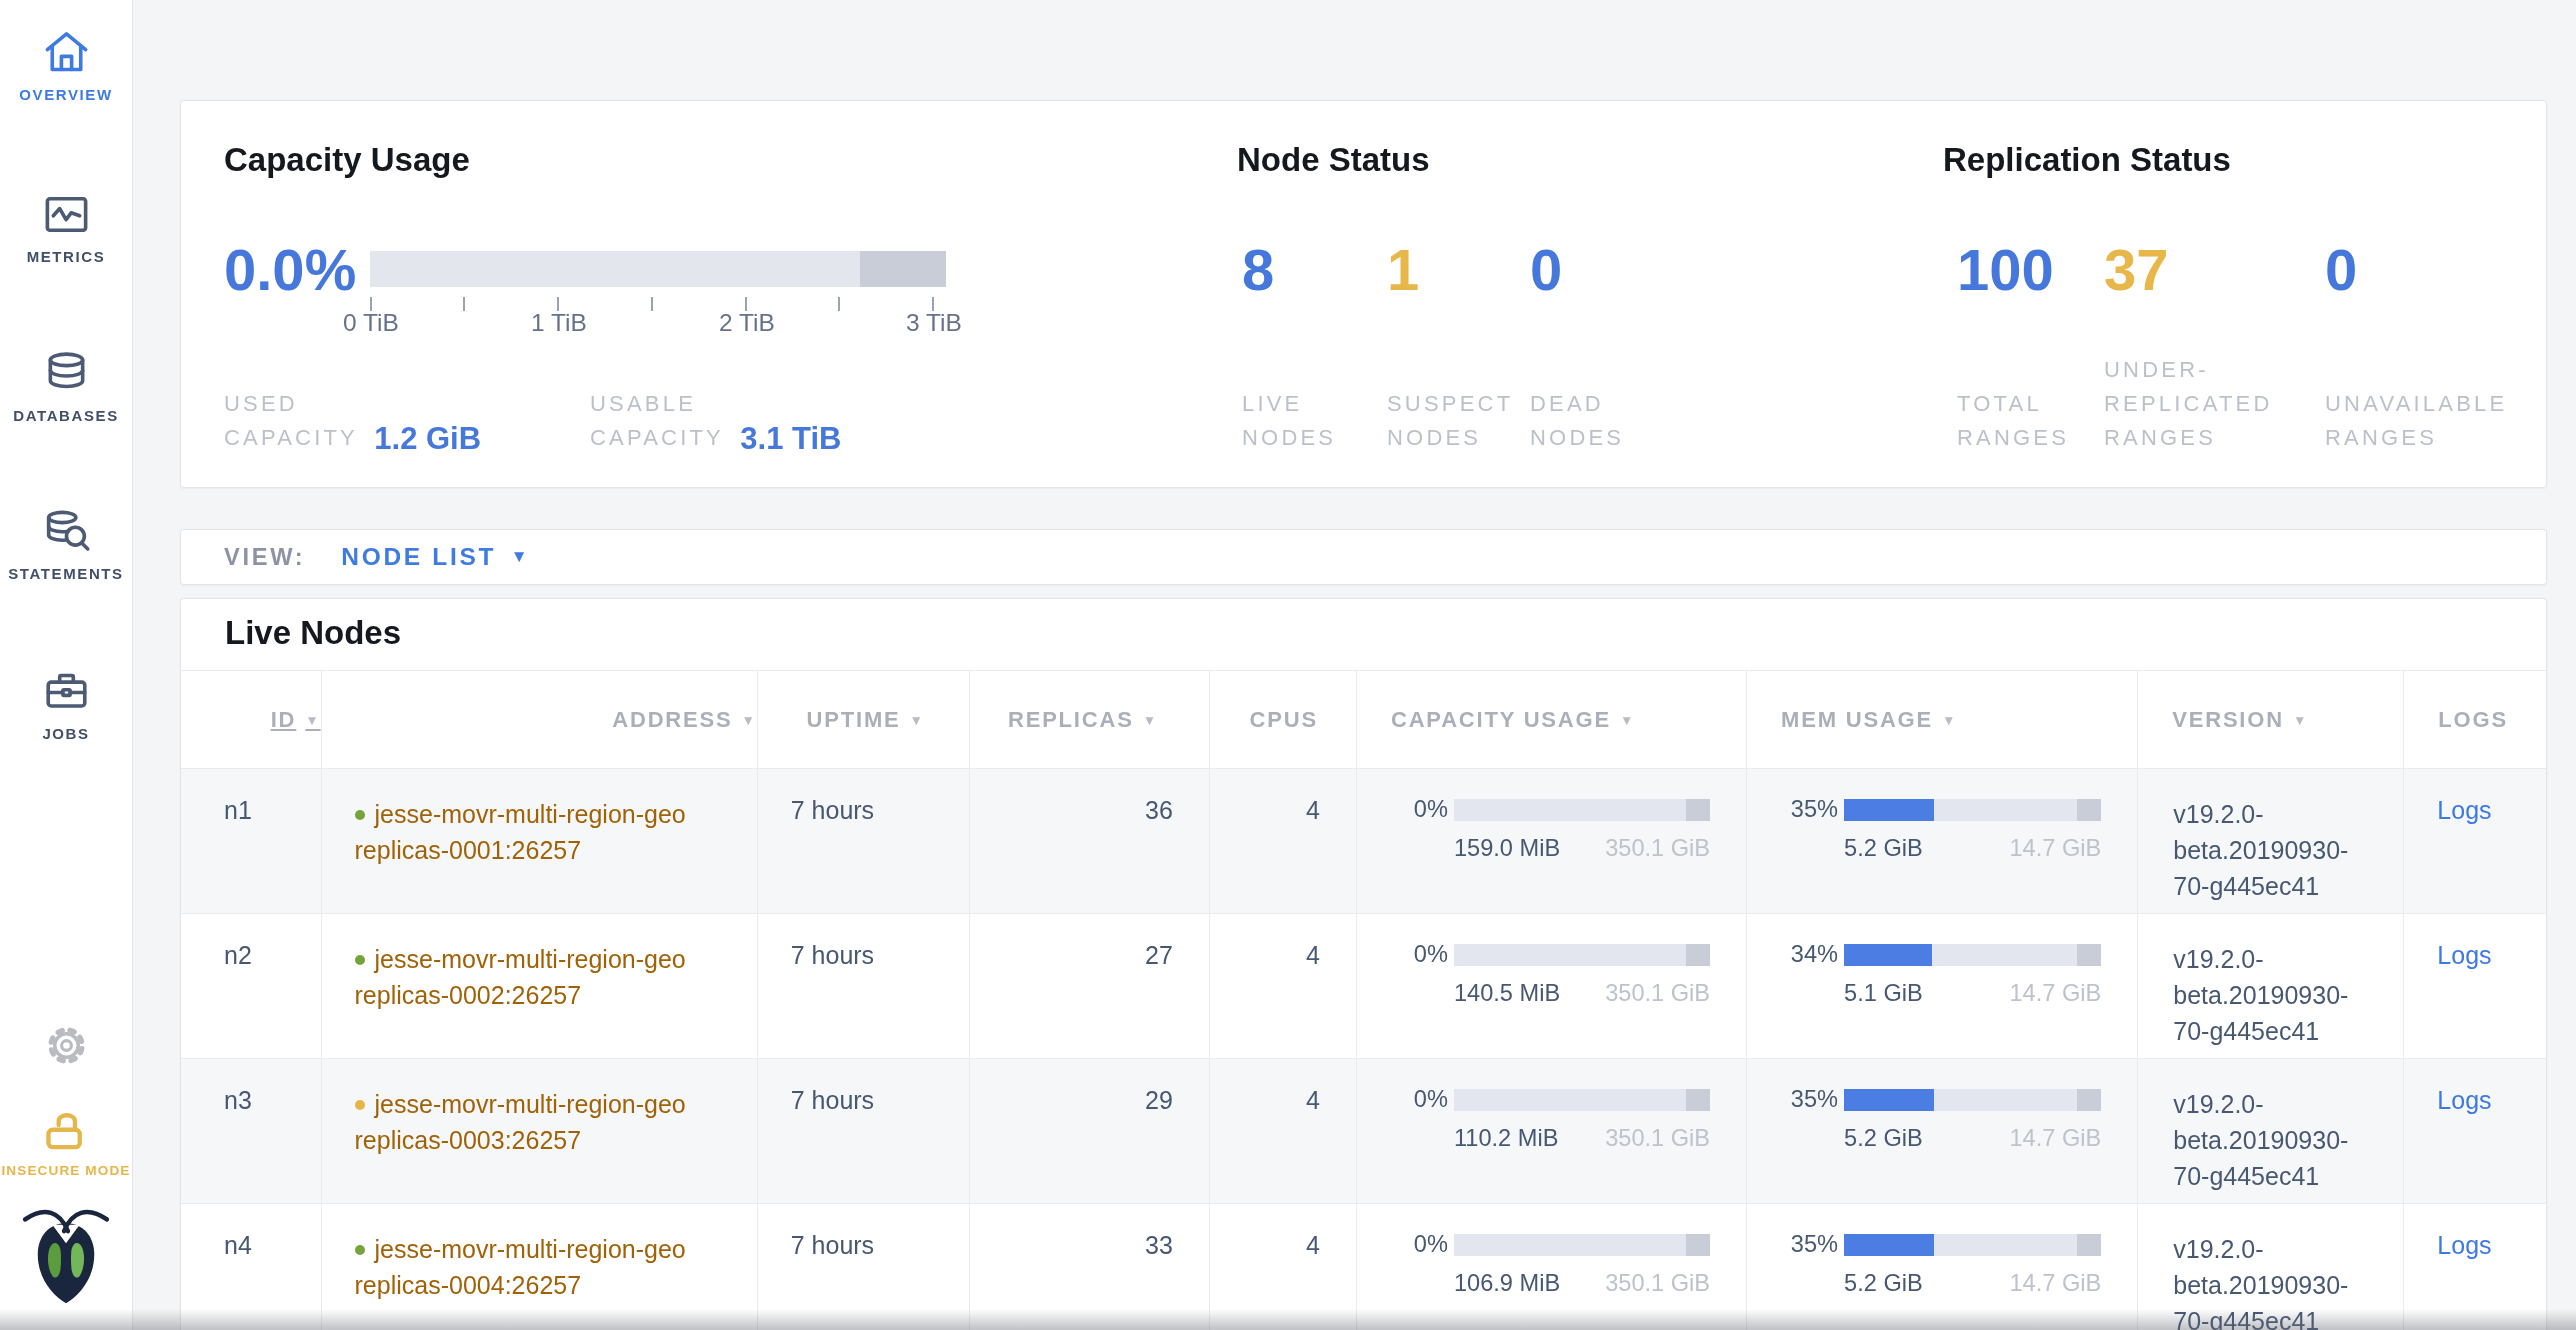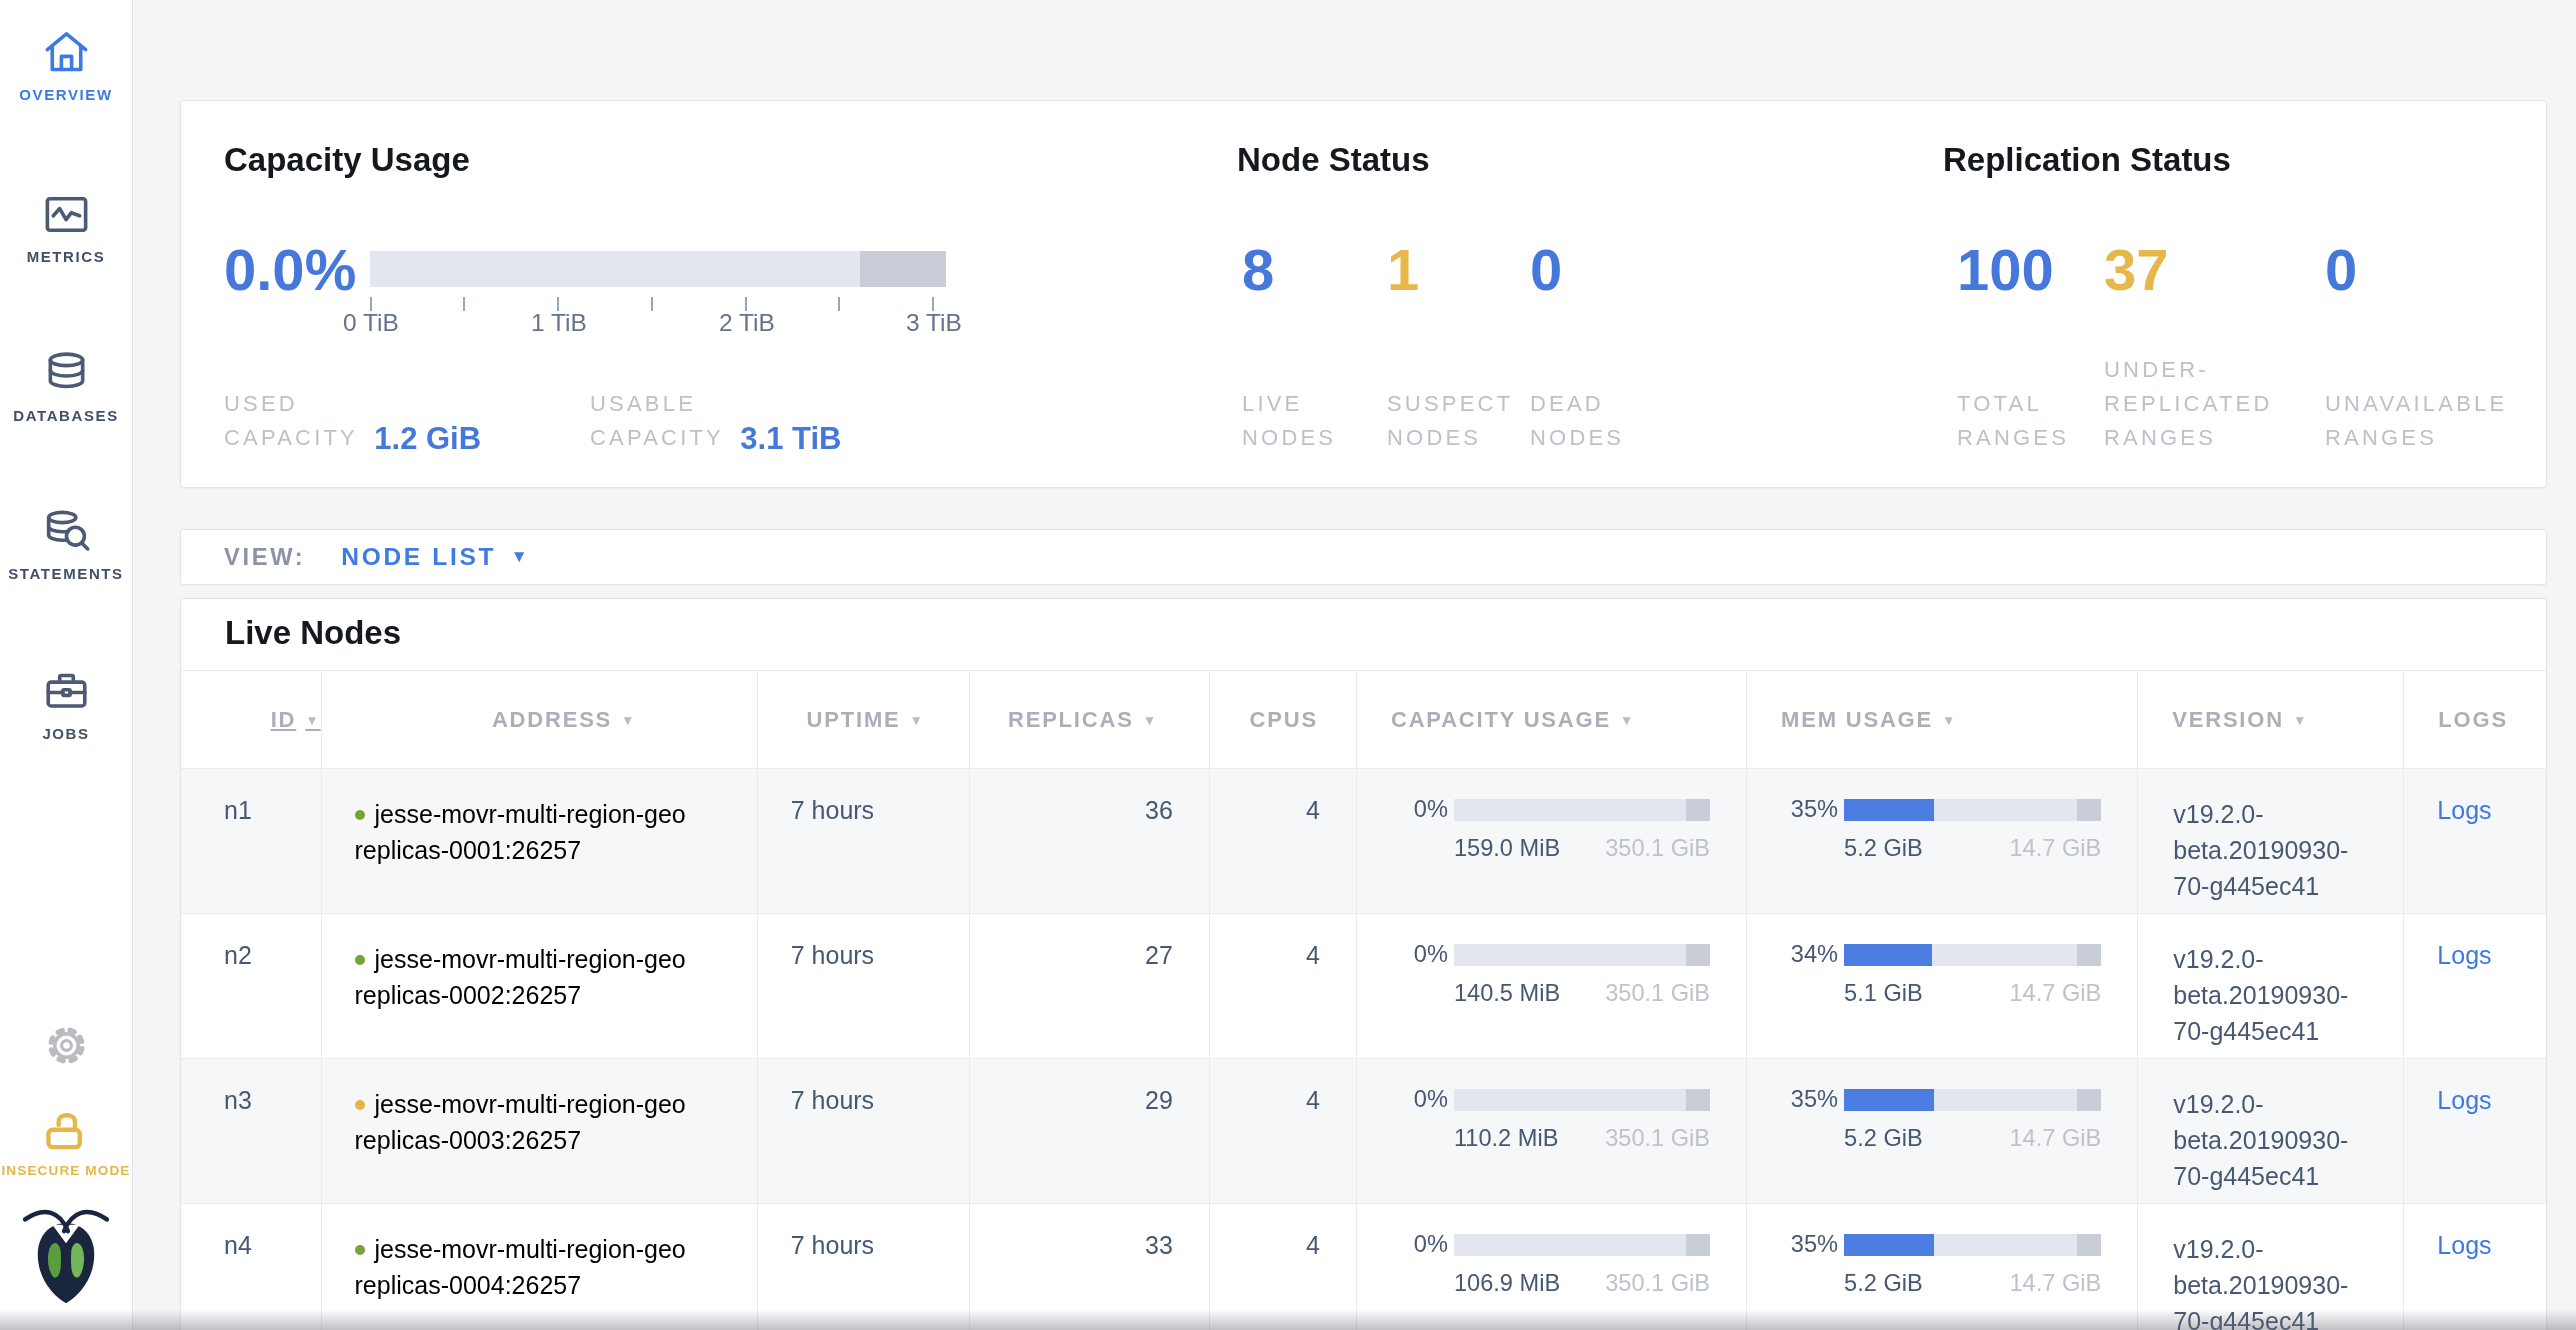--- a/index.html
+++ b/index.html
@@ -77,37 +77,37 @@
   .table-title { position:absolute; left:44px; top:14.5px; font-size:33px; font-weight:bold; color:#15191f; }
   table.nodes { position:absolute; left:0; top:71px; width:2365px; border-collapse:collapse; table-layout:fixed; }
   table.nodes th, table.nodes td { border-right:0.9px solid #eaebee; vertical-align:top; }
   table.nodes th:last-child, table.nodes td:last-child { border-right:none; }
   table.nodes thead tr { height:98px; border-top:0.9px solid #eaebee; }
   table.nodes tbody tr { height:145px; border-top:0.9px solid #eaebee; }
   table.nodes tbody tr:nth-child(odd) { background:#f6f7f9; }
   th { font-size:22px; font-weight:bold; letter-spacing:1.8px; color:#acafba; vertical-align:middle !important; }
   .sort-icon { font-size:13.6px; color:#b9bcc6; margin-left:9px; position:relative; top:-1.8px; cursor:pointer; }
   .th-id { text-align:right; padding-left:43px;text-decoration:underline; }
-  .th-address { text-align:center; padding-left:50px; }
+  .th-address { text-align:right; padding-left:50px; }
   .th-uptime { text-align:right; padding-right:44px; }
   .th-replicas { text-align:right; padding-right:51px; }
   .th-cpus { text-align:right; padding-right:38px; }
   .th-cap, .th-mem, .th-version, .th-logs { text-align:left; padding-left:34px; }
 
   td { font-size:25px; color:#475872; padding-top:27px; }
   .td-id { padding-left:43px; }
   .td-address { padding-left:33px; line-height:36px; }
   .td-uptime { padding-left:33px; }
   .td-replicas { text-align:right; padding-right:36px; }
   .td-cpus { text-align:right; padding-right:36px; }
   .td-cap, .td-mem { padding-left:33px; padding-right:36px; }
   .td-version { padding-left:35px; padding-right:36px;margin-top:15px; }
   .td-logs { padding-left:33px; }
 
-  .addr-link { color:#000000; cursor:pointer; }
+  .addr-link { color:#a16207; cursor:pointer; }
   .dot { display:inline-block; width:10px; height:10px; border-radius:50%; margin-right:10px; position:relative; top:-2.7px; }
   .dot-green { background:#77a33c; }
   .dot-yellow { background:#e5b54a; }
 
   .barline { display:flex; align-items:center; }
   .pct { width:58px; text-align:right; margin-right:6.3px; font-size:23.6px; color:#475872; flex:none; }
   .track { position:relative; flex:1; height:22px; background:#e3e6ee; overflow:hidden; }
   .track .fill { position:absolute; left:0; top:0; bottom:0; width:0; background:#4b7de2; }
   .track .reserve { position:absolute; right:0; top:0; bottom:0; width:9.5%; background:#c9cdd8; }
   .vals { display:flex; justify-content:space-between; margin-left:64px; margin-top:11.8px; font-size:23.6px; }

